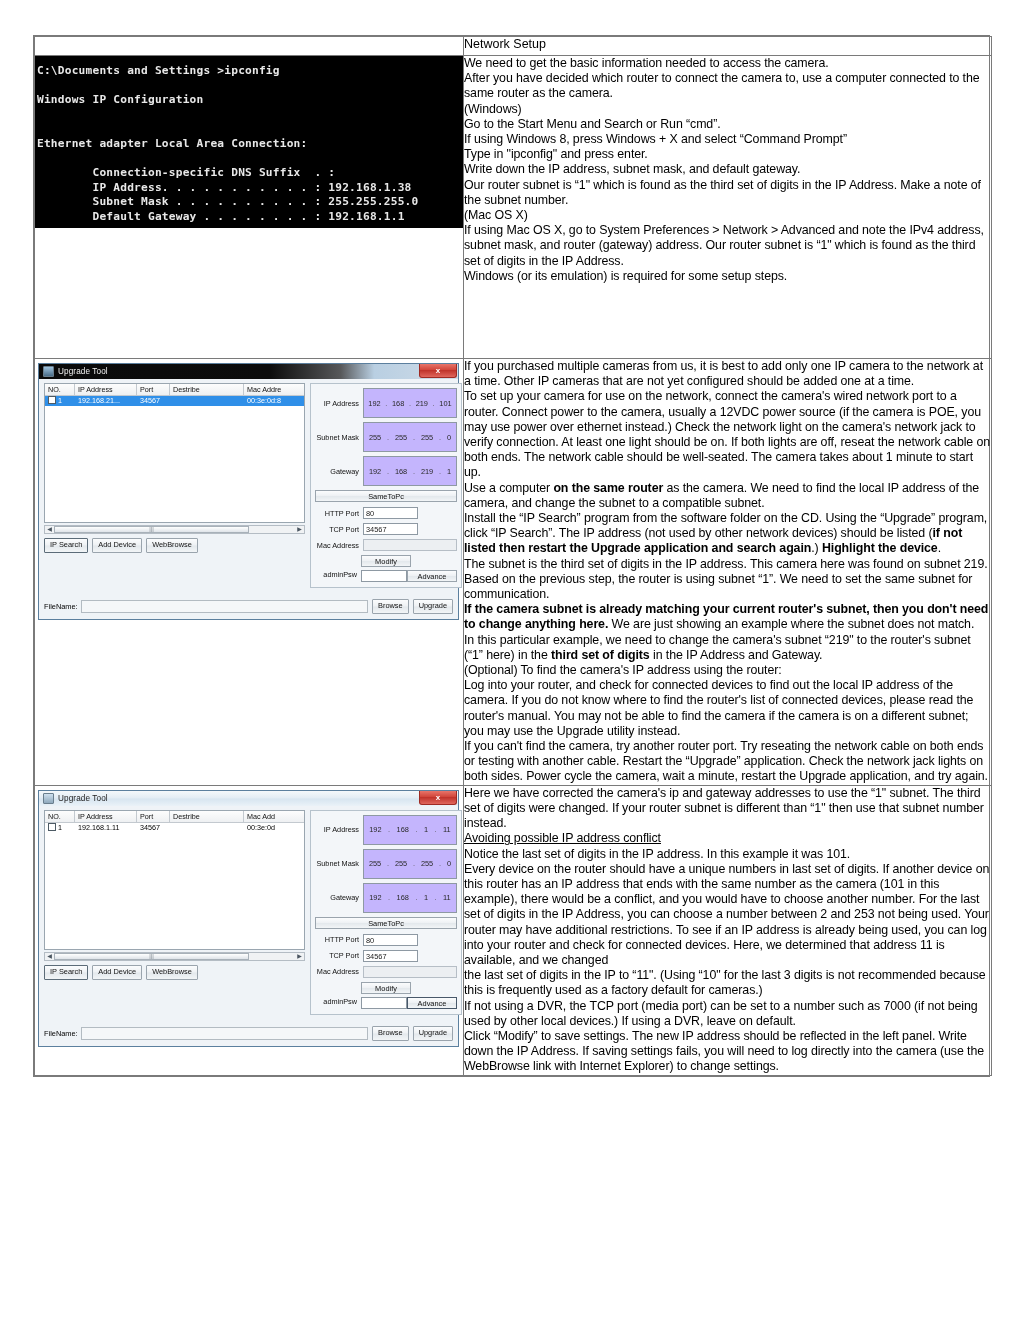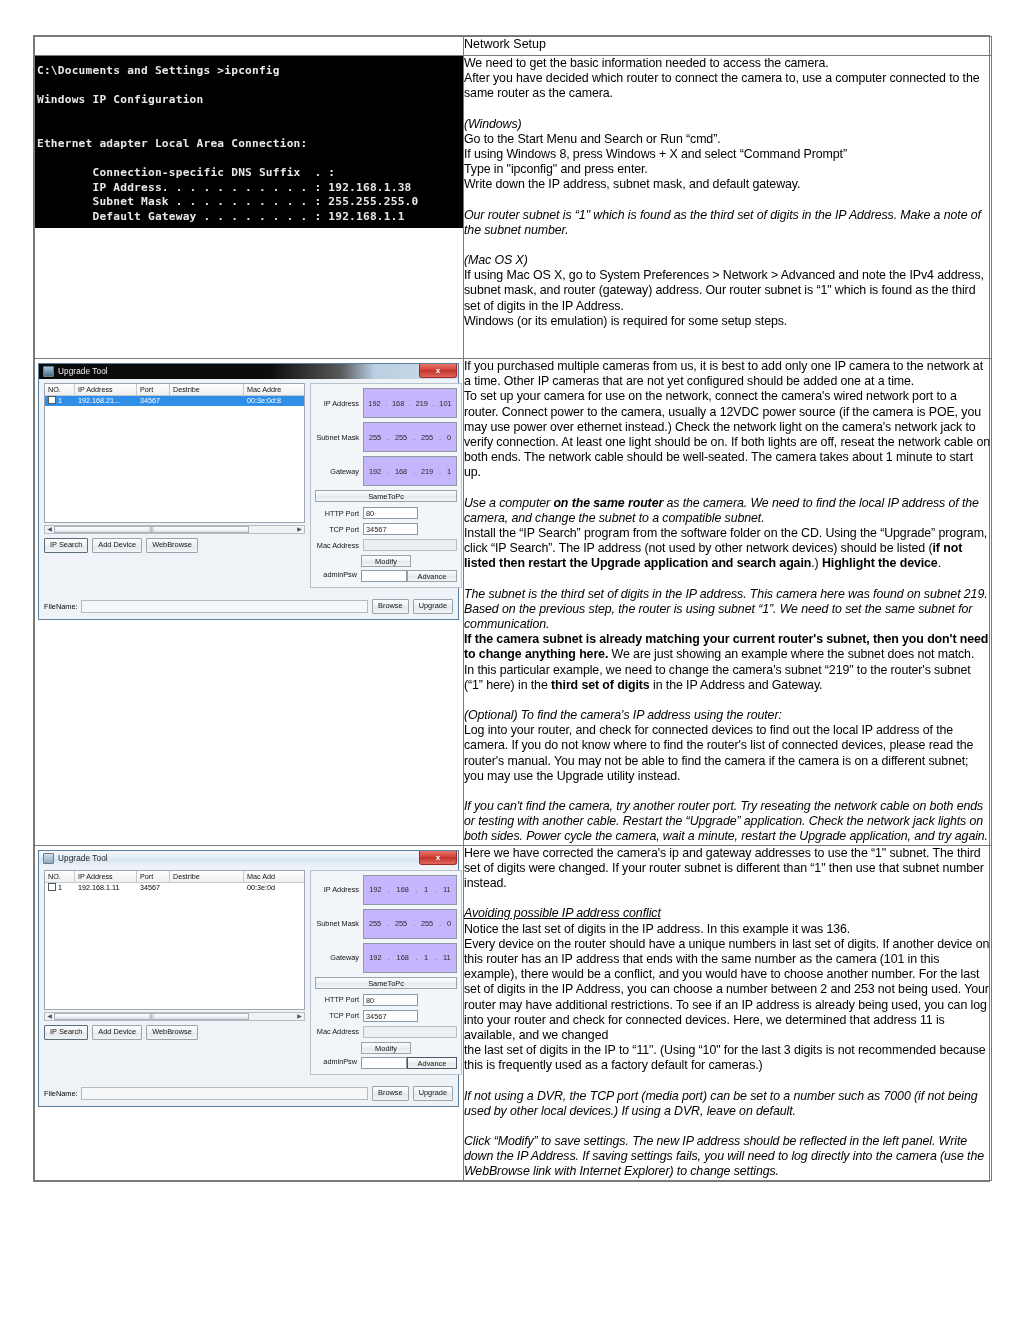--- a/index.html
+++ b/index.html
@@ -33,21 +33,21 @@
   td.hdrcell{padding:3px 6px 4px 10px;}
 
   .hdr-title{font-size:12.5px;line-height:14px;}
 
   .body-text{
     font-size:12.4px;
     line-height:15.2px;
     letter-spacing:-0.1px;
   }
   .body-text p{margin:0;}
-  .body-text p.gap{margin-top:15px;font-style:italic;}
+  .body-text p.gap{}
   .body-text b{font-weight:bold;}
   .body-text u{text-decoration:underline;}
 
   
   .cmd{
     background:#000;
     color:#e8e8e8;
     font-family:"DejaVu Sans Mono","Liberation Mono",monospace;
     font-size:11.2px;
     line-height:14.6px;
@@ -544,21 +544,21 @@
           </div>
         </div>
       </div>
       <div class="spacer-under-tool"></div>
     </td>
 
     <td class="rightcol">
       <div class="body-text">
         <p>Here we have corrected the camera's ip and gateway addresses to use the “1" subnet. The third set of digits were changed. If your router subnet is different than “1" then use that subnet number instead.</p>
         <p class="gap"><u>Avoiding possible IP address conflict</u></p>
-        <p>Notice the last set of digits in the IP address. In this example it was 136.</p>
+        <p>Notice the last set of digits in the IP address. In this example it was 101.</p>
         <p>Every device on the router should have a unique numbers in last set of digits. If another device on this router has an IP address that ends with the same number as the camera (101 in this example), there would be a conflict, and you would have to choose another number. For the last set of digits in the IP Address, you can choose a number between 2 and 253 not being used. Your router may have additional restrictions. To see if an IP address is already being used, you can log into your router and check for connected devices. Here, we determined that address 11 is available, and we changed</p>
         <p>the last set of digits in the IP to “11". (Using “10" for the last 3 digits is not recommended because this is frequently used as a factory default for cameras.)</p>
         <p class="gap">If not using a DVR, the TCP port (media port) can be set to a number such as 7000 (if not being used by other local devices.) If using a DVR, leave on default.</p>
         <p class="gap">Click “Modify” to save settings. The new IP address should be reflected in the left panel. Write down the IP Address. If saving settings fails, you will need to log directly into the camera (use the WebBrowse link with Internet Explorer) to change settings.</p>
       </div>
     </td>
   </tr>
 
 </tbody>
 </table>

